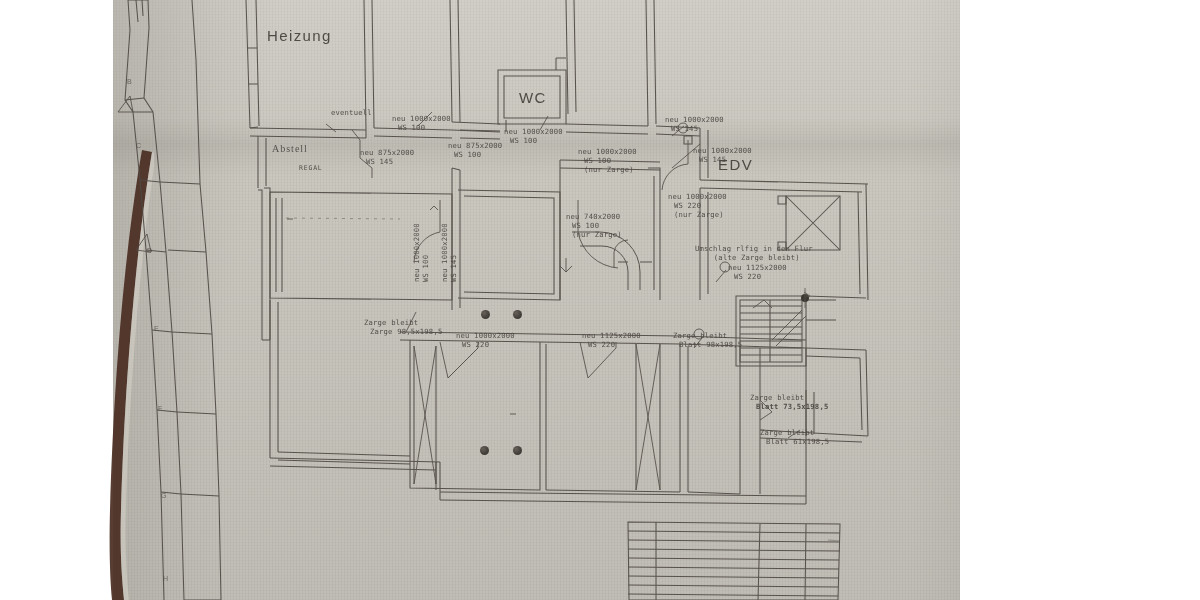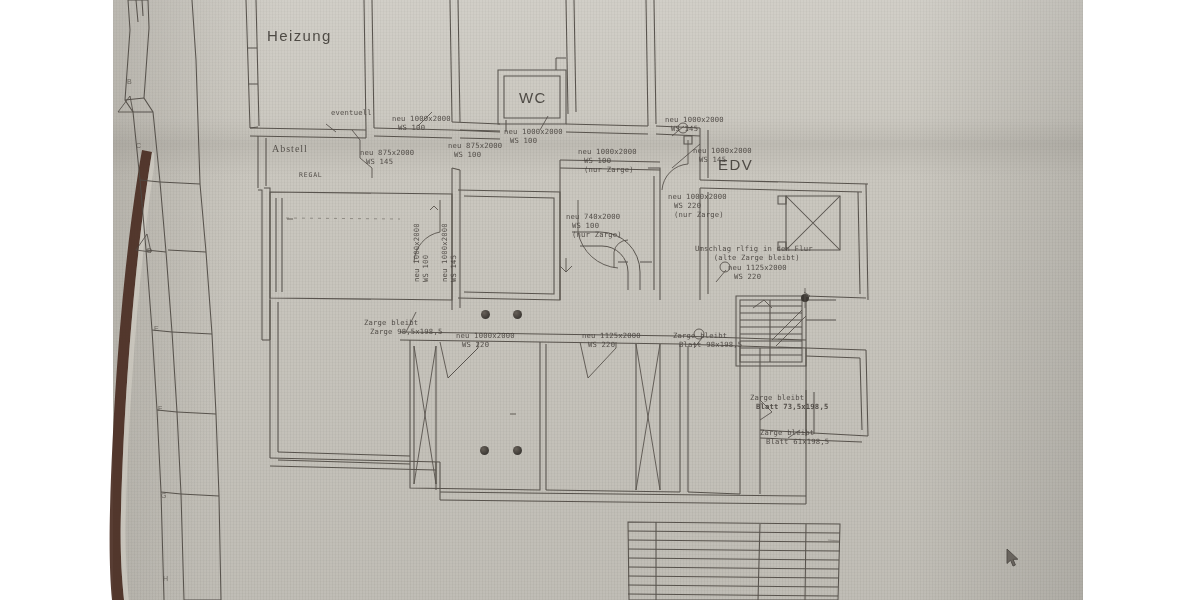--- a/index.html
+++ b/index.html
@@ -1,18 +1,18 @@
 <!DOCTYPE html>
 <html><head>
 <meta charset="utf-8">
 <style>
   html,body{margin:0;padding:0;background:#ffffff;}
   body{width:1200px;height:600px;overflow:hidden;font-family:"DejaVu Sans",sans-serif;}
 
-  #screen{position:relative;width:1200px;height:600px;background:#ffffff;overflow:hidden;}
+  #screen{position:relative;width:960px;height:600px;background:#ffffff;overflow:hidden;}
 
   
   #photo{
     position:absolute;left:113px;top:0;width:970px;height:600px;
     background:
       linear-gradient(100deg, rgba(150,146,138,.30) 0%, rgba(0,0,0,0) 16%),
       linear-gradient(180deg, rgba(255,255,255,.12) 0%, rgba(0,0,0,0) 25%, rgba(0,0,0,.055) 100%),
       linear-gradient(90deg,  rgba(0,0,0,.045) 0%, rgba(0,0,0,0) 12%, rgba(0,0,0,0) 82%, rgba(0,0,0,.09) 100%),
       repeating-linear-gradient(90deg, rgba(120,118,110,.085) 0px, rgba(120,118,110,.085) 1px, rgba(255,255,255,0) 1px, rgba(255,255,255,0) 3px),
       repeating-linear-gradient(0deg, rgba(120,118,110,.05) 0px, rgba(120,118,110,.05) 1px, rgba(255,255,255,0) 1px, rgba(255,255,255,0) 3px),
@@ -28,21 +28,21 @@
   #rolledge{
     position:absolute;left:108px;top:150px;width:46px;height:450px;
     overflow:hidden;pointer-events:none;
   }
 
   #plan{position:absolute;left:0;top:0;width:1200px;height:600px;}
   .ann{position:absolute;white-space:nowrap;color:#4a4540;font-family:"DejaVu Sans Mono",monospace;
        font-size:7.2px;letter-spacing:.2px;line-height:9px;opacity:.93;}
   .ann.big{font-family:"Liberation Sans",sans-serif;font-size:15px;letter-spacing:1.4px;color:#3d3934;opacity:.88;}
   .ann.med{font-family:Liberation Serif, serif;font-size:10px;letter-spacing:1px;color:#45403b;opacity:.85;}
-  .ann.sm{font-size:6px;letter-spacing:.3px;margin-top:7px;}
+  .ann.sm{font-size:6px;letter-spacing:.3px;}
   .ann.rot{transform:rotate(-90deg);transform-origin:0 0;}
   .grid-letter{position:absolute;font-family:"Liberation Sans",sans-serif;font-size:7px;color:#55504a;opacity:.8;}
 
   .dot{position:absolute;width:9px;height:9px;border-radius:50%;
        background:radial-gradient(circle at 35% 32%, #5d564e, #2e2a26 70%);opacity:.9;}
 
   #cursor{position:absolute;pointer-events:none;}
 </style>
 </head>
 <body>

